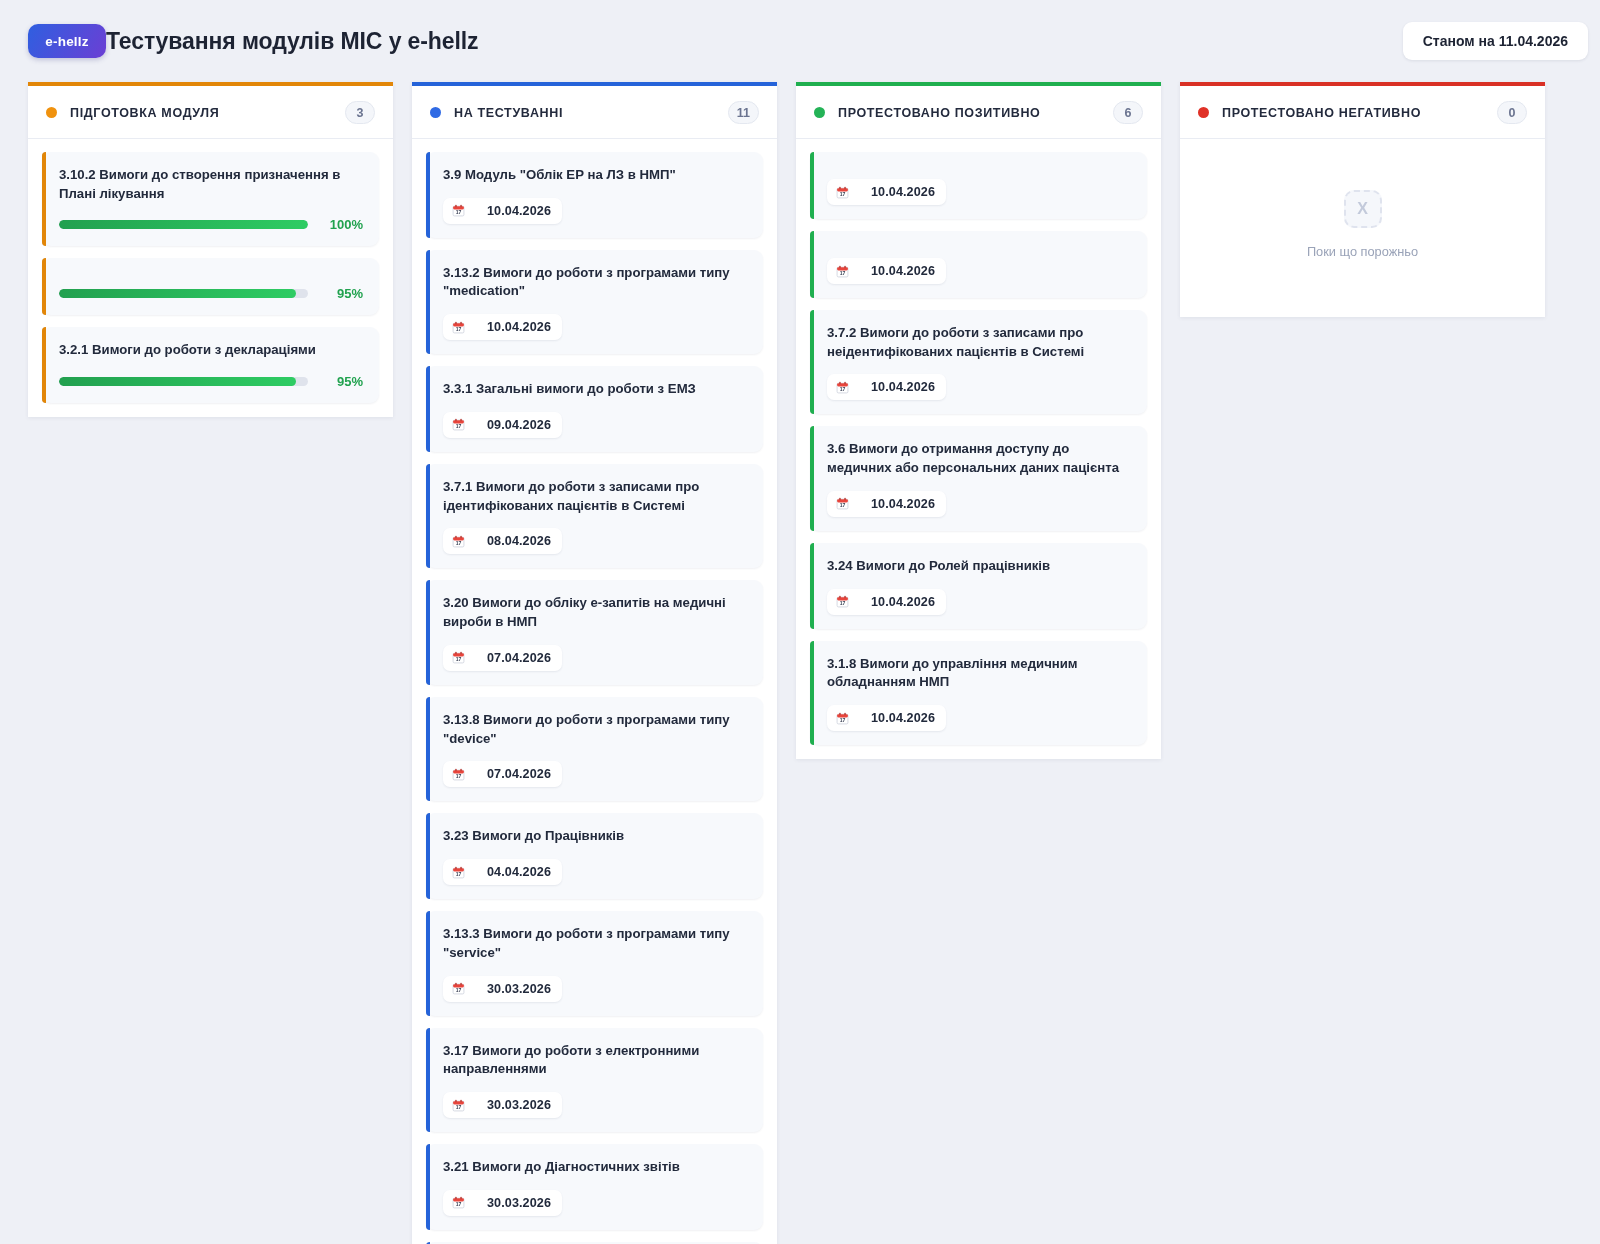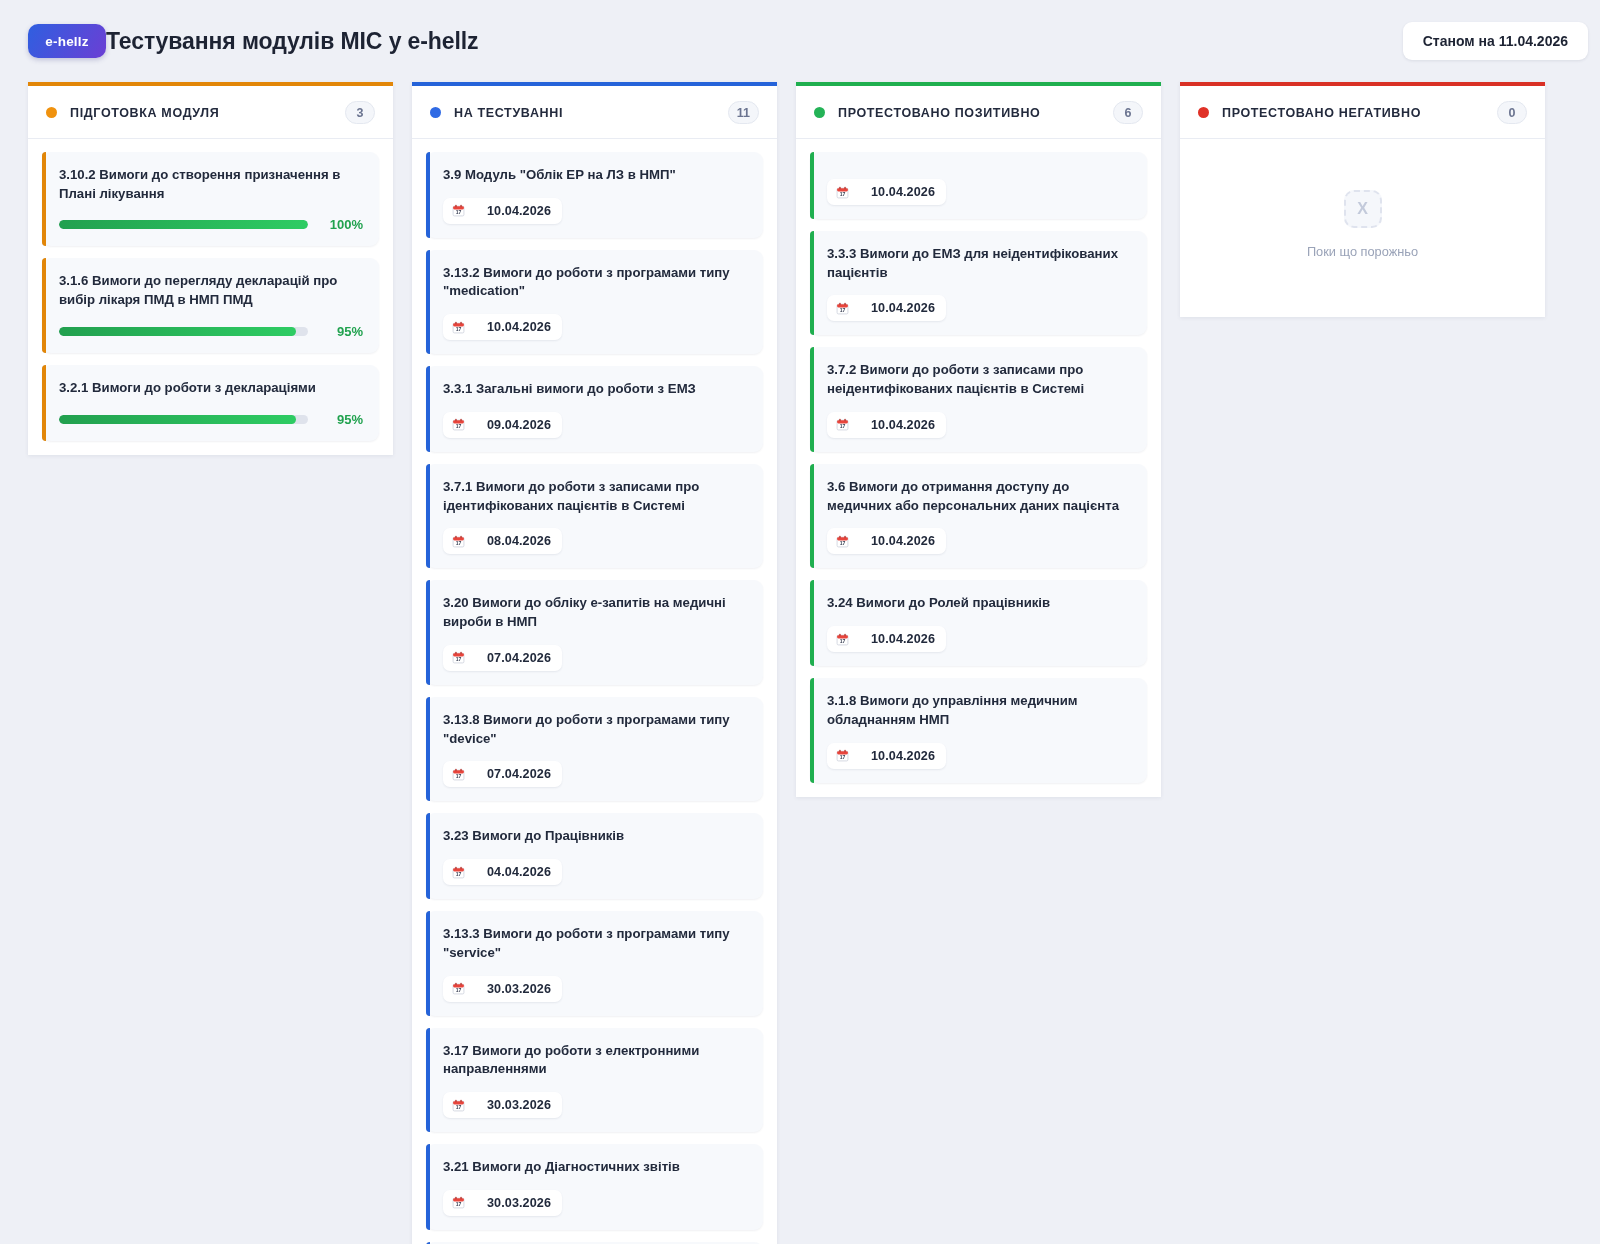--- a/index.html
+++ b/index.html
@@ -239,21 +239,20 @@
             <div class="card-title">3.10.2 Вимоги до створення призначення в Плані лікування</div>
             <div class="prog-row">
               <div class="prog-track">
                 <div class="prog-fill" style="width: 100%;"></div>
               </div>
               <div class="prog-label">100%</div>
             </div>
           </div>
           <div class="card" style="--accent: #e28608;">
             <span style="position: absolute; left: 0px; top: 0px; bottom: 0px; width: 4px; border-radius: 9px 0px 0px 9px; background: rgb(226, 134, 8);"></span>
-            <div class="card-title">3.1.6 Вимоги до перегляду декларацій про вибір лікаря ПМД в НМП ПМД</div>
             <div class="prog-row">
               <div class="prog-track">
                 <div class="prog-fill" style="width: 95%;"></div>
               </div>
               <div class="prog-label">95%</div>
             </div>
           </div>
           <div class="card" style="--accent: #e28608;">
             <span style="position: absolute; left: 0px; top: 0px; bottom: 0px; width: 4px; border-radius: 9px 0px 0px 9px; background: rgb(226, 134, 8);"></span>
             <div class="card-title">3.2.1 Вимоги до роботи з деклараціями</div>
@@ -412,21 +411,21 @@
                 <svg class="cal-ico" viewBox="0 0 24 24" aria-hidden="true">
                   <rect x="2" y="4" width="20" height="18" rx="2.5" fill="#ffffff" stroke="#c9ced9" stroke-width="1.4"></rect>
                   <rect x="2" y="4" width="20" height="6" rx="2.5" fill="#e8453c"></rect>
                   <rect x="6" y="1.5" width="2.6" height="4.5" rx="1.2" fill="#b8352e"></rect>
                   <rect x="15.4" y="1.5" width="2.6" height="4.5" rx="1.2" fill="#b8352e"></rect>
                   <text x="12" y="19.3" text-anchor="middle" font-family="Liberation Sans, sans-serif" font-size="9.5" font-weight="bold" fill="#3a4154">17</text>
                 </svg>
               </span>
               <span class="date-text">10.04.2026</span>
             </div></div>
-          <div class="card" style="--accent: #1faf4f;"><span style="position: absolute; left: 0px; top: 0px; bottom: 0px; width: 4px; border-radius: 9px 0px 0px 9px; background: rgb(31, 175, 79);"></span><div class="card-title">3.3.3 Вимоги до ЕМЗ для неідентифікованих пацієнтів</div><div class="date-chip">
+          <div class="card" style="--accent: #1faf4f;"><span style="position: absolute; left: 0px; top: 0px; bottom: 0px; width: 4px; border-radius: 9px 0px 0px 9px; background: rgb(31, 175, 79);"></span><div class="date-chip">
               <span style="display: inline-flex;">
                 <svg class="cal-ico" viewBox="0 0 24 24" aria-hidden="true">
                   <rect x="2" y="4" width="20" height="18" rx="2.5" fill="#ffffff" stroke="#c9ced9" stroke-width="1.4"></rect>
                   <rect x="2" y="4" width="20" height="6" rx="2.5" fill="#e8453c"></rect>
                   <rect x="6" y="1.5" width="2.6" height="4.5" rx="1.2" fill="#b8352e"></rect>
                   <rect x="15.4" y="1.5" width="2.6" height="4.5" rx="1.2" fill="#b8352e"></rect>
                   <text x="12" y="19.3" text-anchor="middle" font-family="Liberation Sans, sans-serif" font-size="9.5" font-weight="bold" fill="#3a4154">17</text>
                 </svg>
               </span>
               <span class="date-text">10.04.2026</span>

